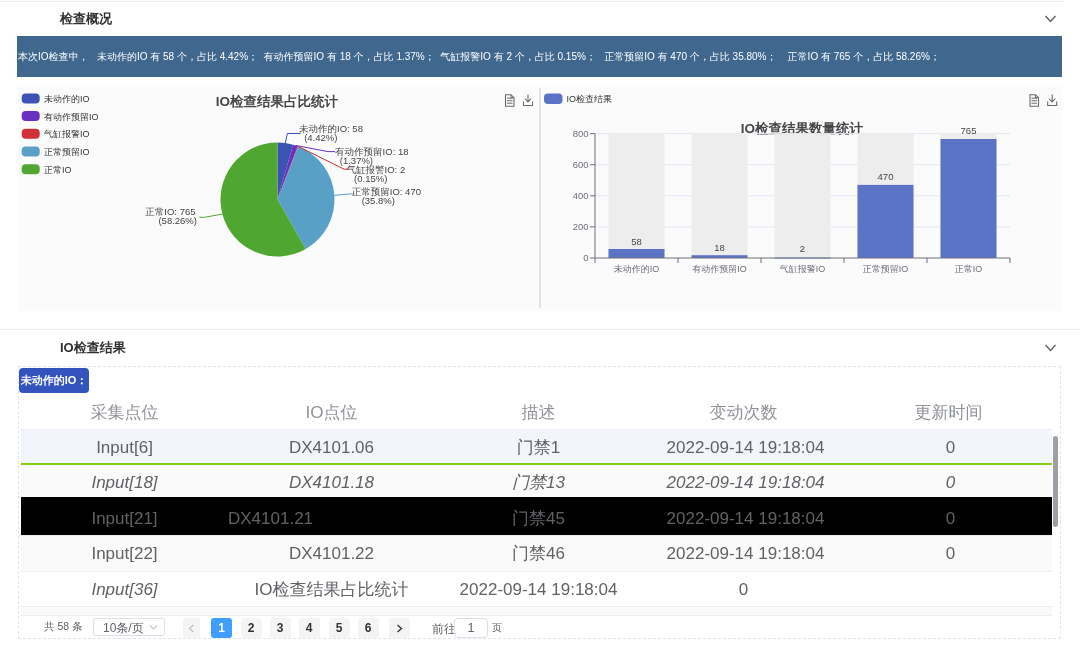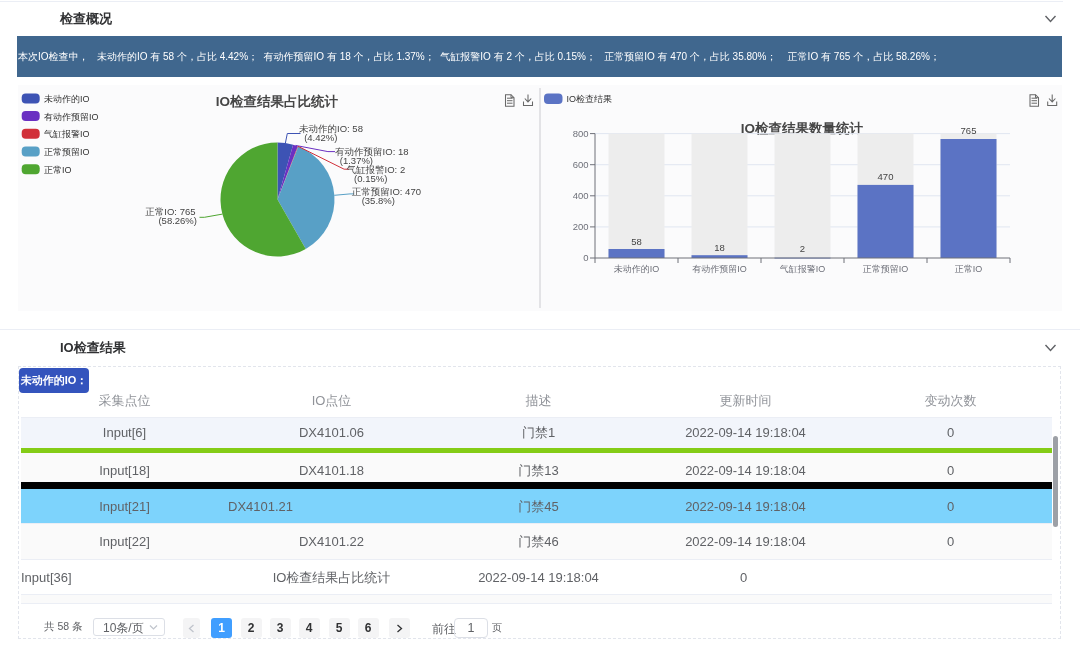--- a/index.html
+++ b/index.html
@@ -152,59 +152,59 @@
 <div class="abs" style="left:0;top:329px;width:1080px;height:1px;background:#ebeef5;"></div>
 <div class="abs sechdr" style="left:18px;top:339px;">IO检查结果</div>
 <svg class="abs" style="left:1044px;top:343px;" width="13" height="11" viewBox="0 0 13 11">
     <path d="M1.5 2 L6.5 7.5 L11.5 2" fill="none" stroke="#606266" stroke-width="1.4"></path>
   </svg>
 
 <div class="abs" style="left:18px;top:366px;width:1043px;height:273px;border:1px dashed #e2e5ec;"></div>
 
 <div class="abs" style="left:19px;top:368px;width:70px;height:25px;background:#3454bd;border-radius:4px;color:#fff;font-size:11px;font-weight:bold;text-align:center;line-height:25px;">未动作的IO：</div>
 
-<div class="abs" style="left:21px;top:384px;width:1031px;height:220px;overflow:hidden;font-size:13px;">
+<div class="abs" style="left:21px;top:396px;width:1031px;height:220px;overflow:hidden;font-size:17px;">
 
   <div style="height:33.5px;line-height:33.5px;color:#909399;border-bottom:1px solid #ebeef5;display:flex;">
     <div style="width:207px;text-align:center;">采集点位</div>
     <div style="width:207px;text-align:center;">IO点位</div>
     <div style="width:207px;text-align:center;">描述</div>
+    <div style="width:203px;text-align:center;">变动次数</div>
     <div style="width:207px;text-align:center;">更新时间</div>
-    <div style="width:203px;text-align:center;">变动次数</div>
-  </div>
-  <div style="height:35.5px;line-height:35.5px;color:#606266;background:#f2f5fb;border-bottom:5px solid #84cc16;display:flex;align-items:center;">
+  </div>
+  <div style="height:35.5px;line-height:35.5px;color:#606266;background:#f2f5fb;border-bottom:2px solid #84cc16;display:flex;">
     <div style="width:207px;text-align:center;">Input[6]</div>
       <div style="width:207px;text-align:center;">DX4101.06</div>
       <div style="width:207px;text-align:center;">门禁1</div>
       <div style="width:207px;text-align:center;">2022-09-14 19:18:04</div>
       <div style="width:203px;text-align:center;">0</div>
   </div>
-  <div style="height:35.5px;line-height:35.5px;color:#606266;background:#fafafa;border-bottom:7px solid #000000;display:flex;">
+  <div style="height:35.5px;line-height:35.5px;color:#606266;background:#fafafa;border-bottom:4px solid #000000;display:flex;font-style:italic;">
     <div style="width:207px;text-align:center;">Input[18]</div>
       <div style="width:207px;text-align:center;">DX4101.18</div>
       <div style="width:207px;text-align:center;">门禁13</div>
       <div style="width:207px;text-align:center;">2022-09-14 19:18:04</div>
       <div style="width:203px;text-align:center;">0</div>
   </div>
-  <div style="height:35.5px;line-height:35.5px;color:#606266;background:#7dd3fc;border-bottom:1px solid #ebeef5;display:flex;">
+  <div style="height:35.5px;line-height:35.5px;color:#606266;background:#000000;border-bottom:1px solid #ebeef5;display:flex;">
     <div style="width:207px;text-align:center;">Input[21]</div>
       <div style="width:207px;text-align:left;">DX4101.21</div>
       <div style="width:207px;text-align:center;">门禁45</div>
       <div style="width:207px;text-align:center;">2022-09-14 19:18:04</div>
       <div style="width:203px;text-align:center;">0</div>
   </div>
   <div style="height:35.5px;line-height:35.5px;color:#606266;background:#fafafa;border-bottom:1px solid #ebeef5;display:flex;">
     <div style="width:207px;text-align:center;">Input[22]</div>
       <div style="width:207px;text-align:center;">DX4101.22</div>
       <div style="width:207px;text-align:center;">门禁46</div>
       <div style="width:207px;text-align:center;">2022-09-14 19:18:04</div>
       <div style="width:203px;text-align:center;">0</div>
   </div>
   <div style="height:35.5px;line-height:35.5px;color:#606266;background:#fff;border-bottom:1px solid #ebeef5;display:flex;">
-    <div style="width:207px;">Input[36]</div>
+    <div style="width:207px;text-align:center;font-style:italic;">Input[36]</div>
       <div style="width:207px;text-align:center;">IO检查结果占比统计</div>
       <div style="width:207px;text-align:center;">2022-09-14 19:18:04</div>
       <div style="width:203px;text-align:center;">0</div>
   </div>
   <div style="height:8.5px;background:#fafafa;border-bottom:1px solid #ebeef5;"></div>
 </div>
 
 <div class="abs" style="left:1052.5px;top:436px;width:5px;height:91px;background:#9da0a6;border-radius:3px;"></div>
 
 <div class="abs" style="left:0;top:612px;width:1080px;height:30px;font-size:13px;color:#606266;margin-left:22px;">

